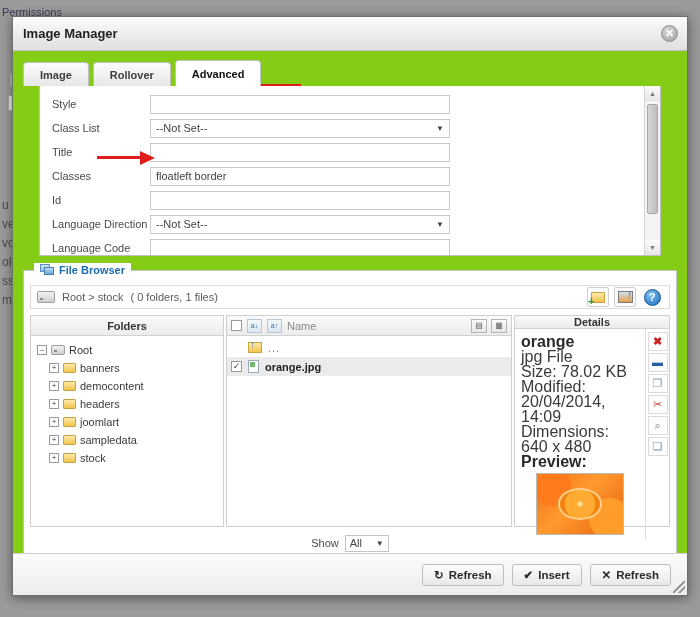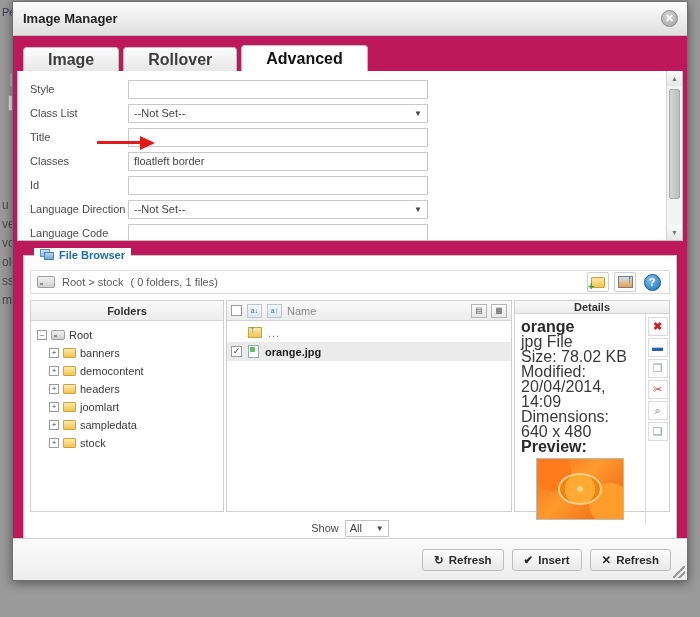--- a/index.html
+++ b/index.html
@@ -21,22 +21,22 @@
   #bg-top-link { left:2px; top:6px; color:#2b4a7a; }
   #bg-col { position:absolute; left:2px; top:196px; width:26px;
             color:#4a4a4a; font-size:12px; line-height:19px; }
   #bg-col div { white-space:nowrap; }
   #bg-icon { position:absolute; left:10px; top:73px; width:16px; height:14px;
              background:#b9b9b9; border-radius:2px; }
   #bg-box { position:absolute; left:8px; top:95px; width:20px; height:16px;
             background:#e8e8e8; border:1px solid #aaa; }
   
   #modal {
-    position:absolute; left:12px; top:1px; width:676px; height:580px;
-    background:#be185d;
+    position:absolute; left:12px; top:16px; width:676px; height:580px;
+    background:#84cc16;
     border:1px solid #6f6f6f;
     box-shadow:0 2px 10px rgba(0,0,0,.45);
   }
   #titlebar {
     height:34px;
     background:linear-gradient(#fcfcfc,#dfdfdf);
     border-bottom:1px solid #c2c2c2;
     display:flex; align-items:center; padding:0 10px;
     position:relative;
   }
@@ -50,23 +50,23 @@
     color:#fff; font-size:11px; font-weight:bold; line-height:1;
     cursor:pointer;
   }
   
   #tabstrip {
     height:26px; margin:9px 0 0 10px;
     display:flex; align-items:flex-end;
     position:relative;
   }
   .tab {
-    height:24px; padding:0 24px;
+    height:24px; padding:0 16px;
     display:flex; align-items:center;
-    font-weight:bold; font-size:16px; color:#3d3d3d;
+    font-weight:bold; font-size:11px; color:#3d3d3d;
     background:linear-gradient(#fbfbfb,#e7e7e7);
     border:1px solid #c0c0c0; border-bottom:none;
     border-radius:4px 4px 0 0;
     margin-right:4px; cursor:pointer;
   }
   .tab.active {
     background:#ffffff; color:#111;
     height:26px; position:relative; z-index:3;
   }
   
@@ -78,21 +78,21 @@
   }
   #arrow-tab { left:225px; top:62px; width:63px; height:14px; }
   #arrow-tab .shaft { left:14px; top:5px; width:49px; }
   #arrow-tab .head { left:0; top:0; border-right:15px solid #e01b1b; }
   #arrow-classes { left:84px; top:134px; width:58px; height:14px; }
   #arrow-classes .shaft { left:0; top:5px; width:44px; }
   #arrow-classes .head { right:0; top:0; border-left:15px solid #e01b1b; }
   
   #form-panel {
     position:relative;
-    margin:0 4px; height:170px;
+    margin:0 26px; height:170px;
     border:1px solid #c0c0c0; border-top:none;
     background:#fff;
     overflow:hidden;
   }
   #form-scroll-area { position:absolute; inset:0 16px 0 0; padding:6px 0 0 0; }
   .form-row { display:flex; align-items:center; height:24px; margin:0 0 0 12px; }
   .form-label { width:98px; font-size:11px; color:#4a4a4a; flex:none; }
   .form-field {
     width:300px; height:19px;
     border:1px solid #c9c9c9; background:#fff;

